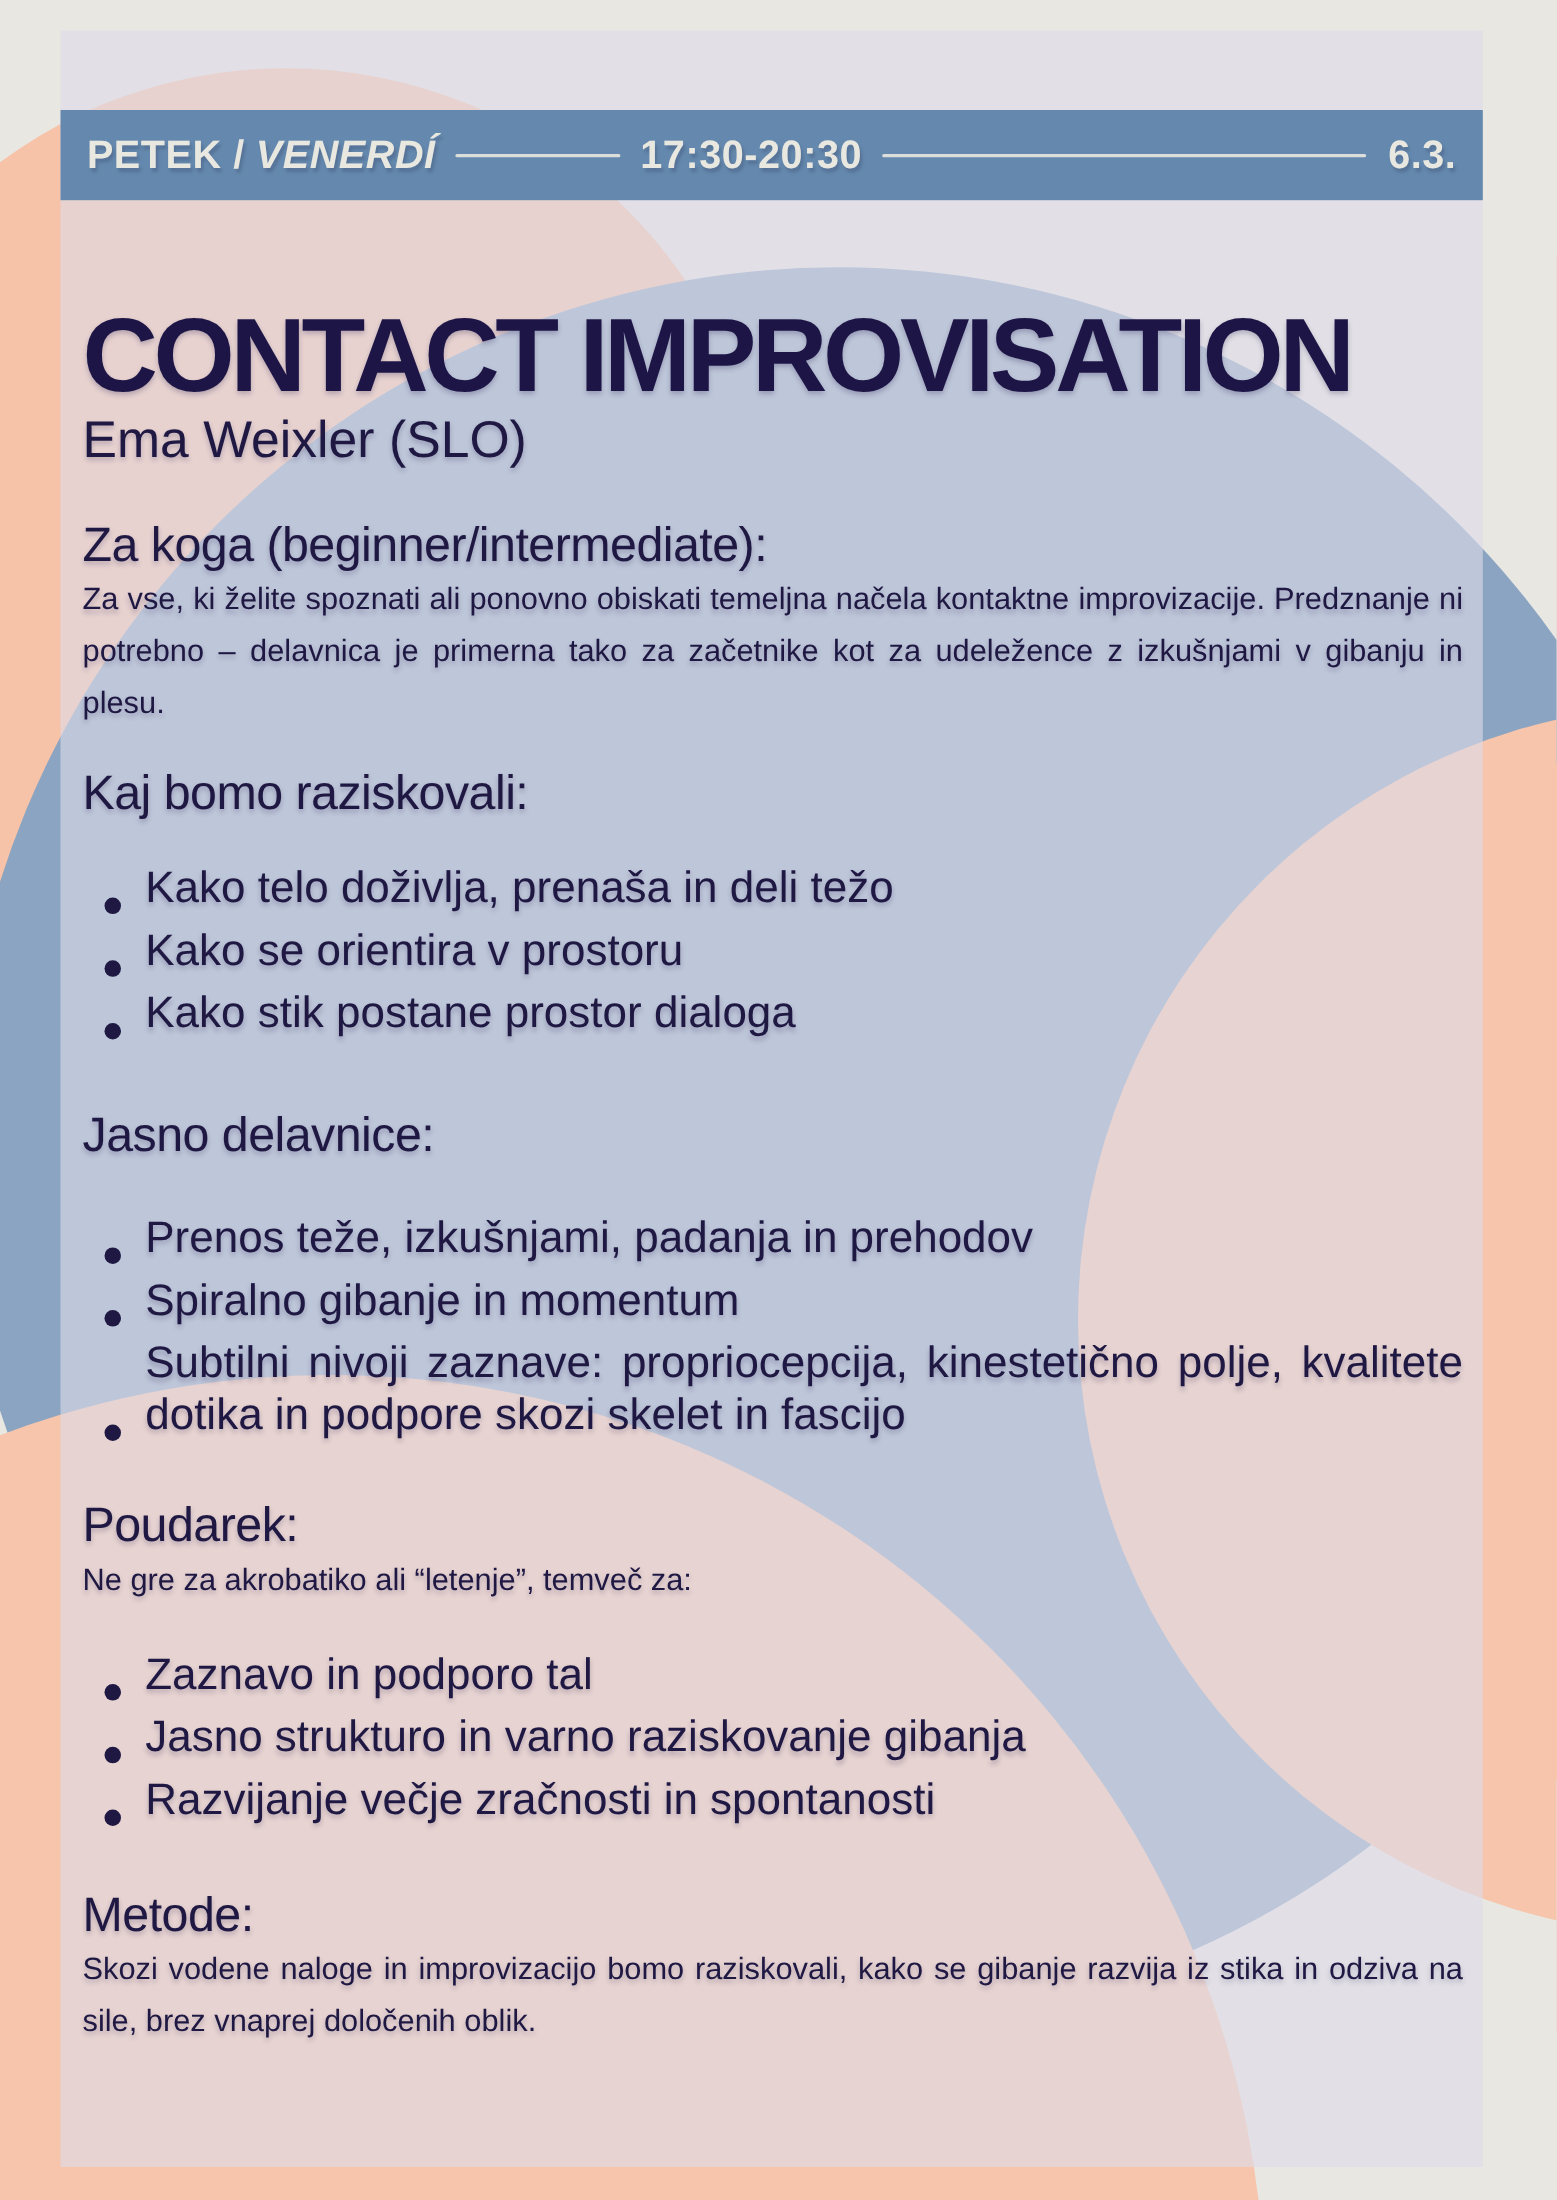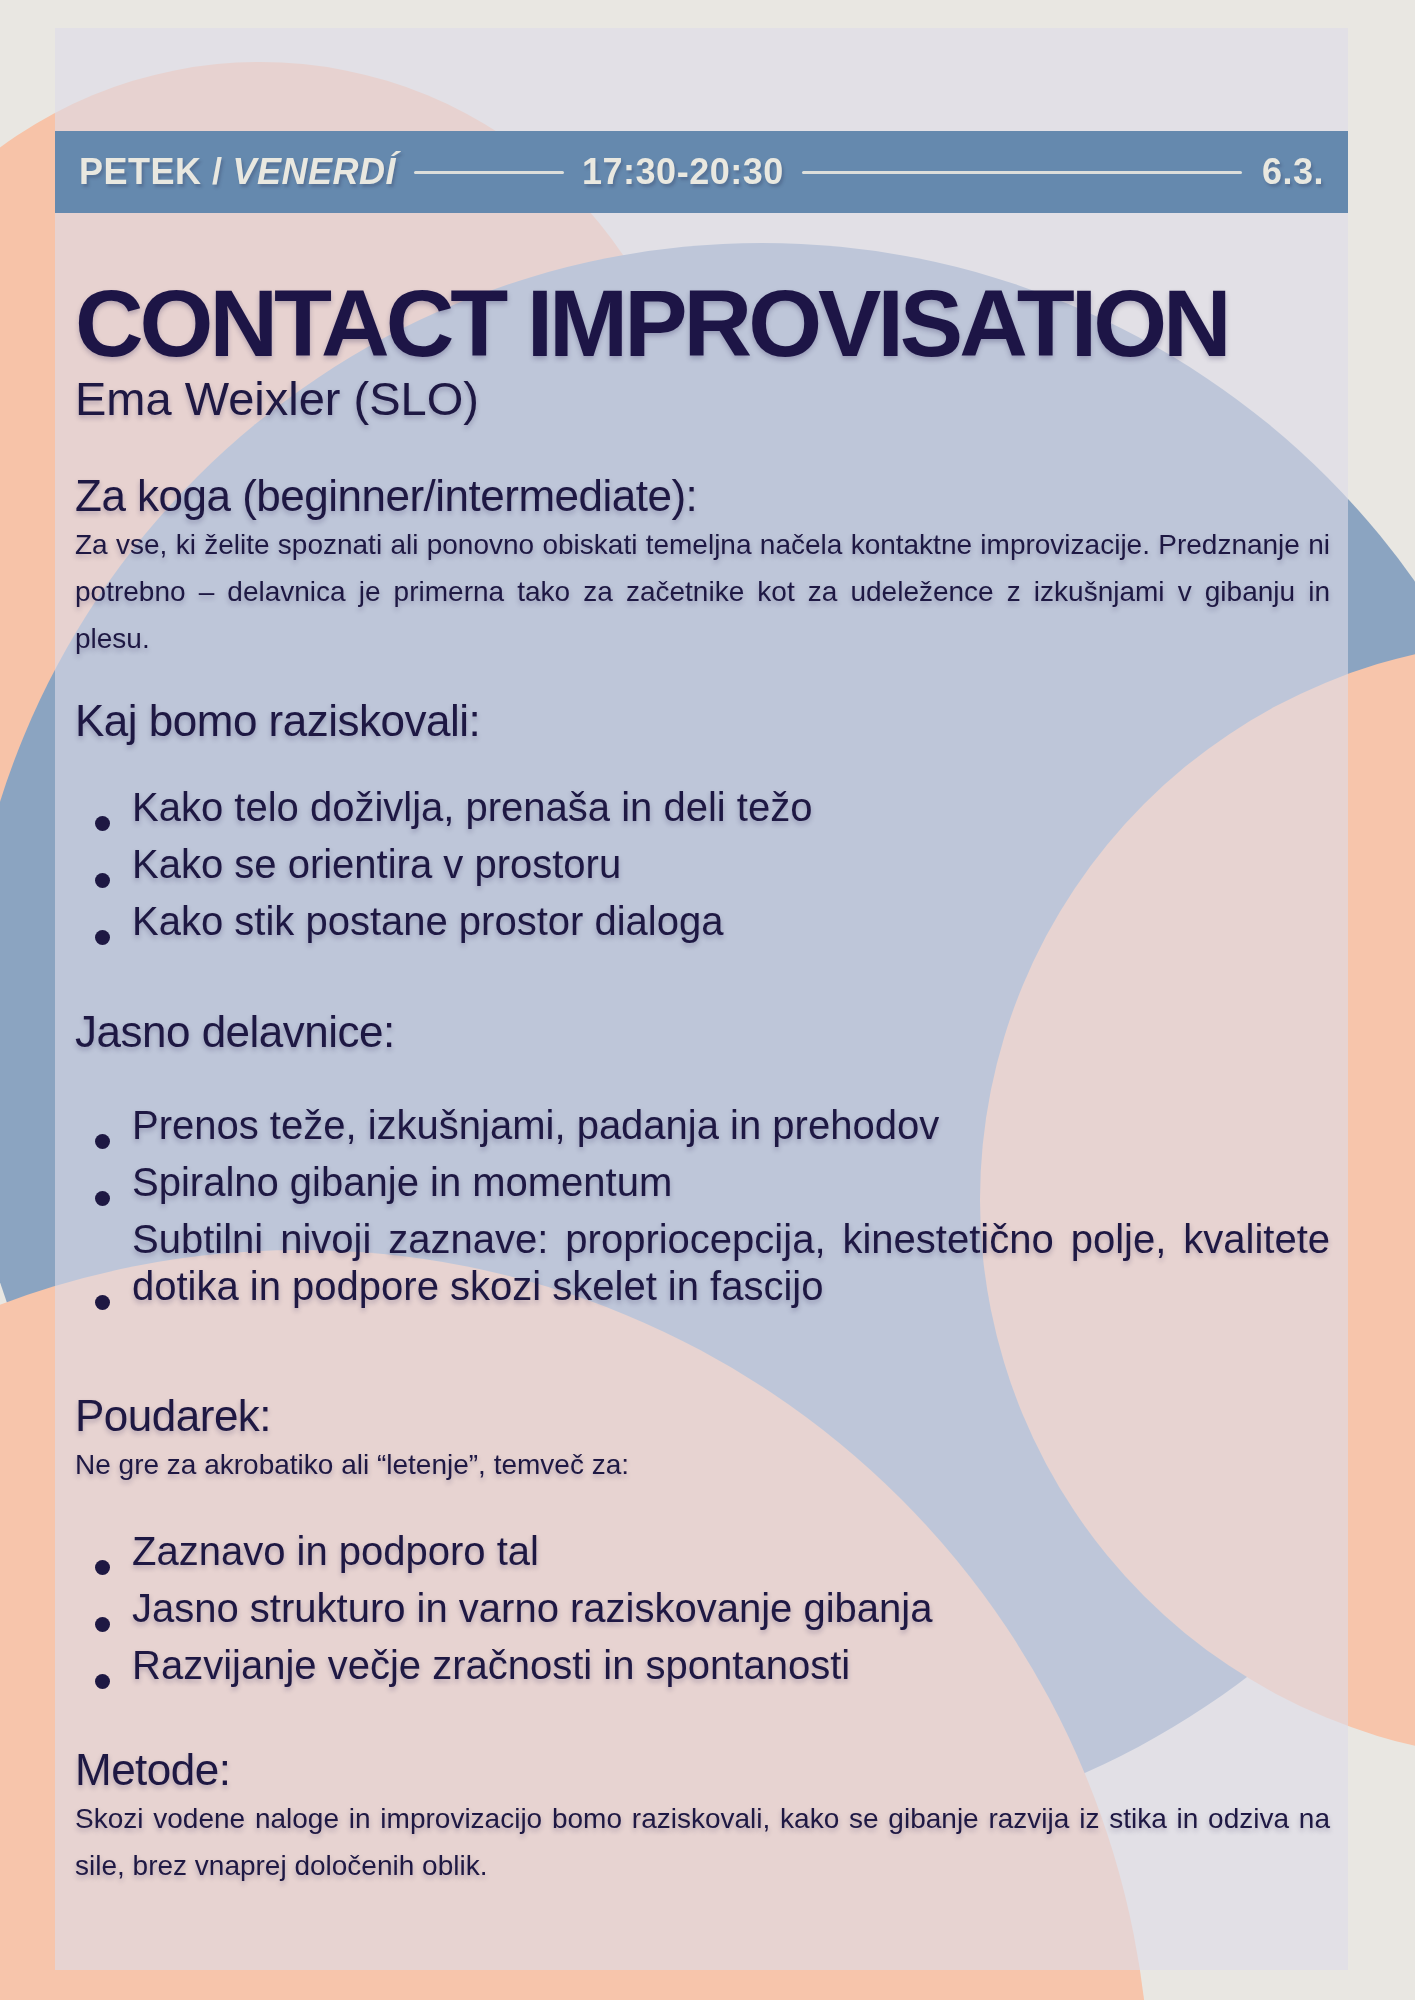--- a/index.html
+++ b/index.html
@@ -16,21 +16,20 @@
   .card{
     position:absolute;left:55px;top:28px;width:1293px;height:1942px;
     background:rgba(221,220,233,0.62);
   }
   .band{
     position:absolute;left:0;top:72px;width:100%;height:82px;
     background:#6589ae;display:flex;align-items:center;
     padding:0 24px;box-sizing:border-box;gap:18px;
     color:#e9e8e0;font-weight:bold;font-size:36px;letter-spacing:0.5px;
     text-shadow:2px 3px 3px rgba(40,45,80,0.25);
-    margin-top:31px;
   }
   .band .day-italic{font-style:italic;margin-left:10px;}
   .rule{height:3px;background:#e9e8e0;opacity:0.9;border-radius:2px;}
   .rule-1{width:150px;}
   .rule-2{flex:1;}
   .band-date{margin-left:2px;}
   .content{
     position:absolute;left:0;top:154px;width:100%;box-sizing:border-box;
     padding:94px 18px 0 20px;
     color:#1e1843;
@@ -39,21 +38,21 @@
   h1.title{
     margin:0;font-size:95px;line-height:95px;letter-spacing:-4px;
     font-weight:bold;color:#1d1546;
   }
   .subtitle{font-size:47px;line-height:56px;margin:0;}
   .sec-heading{font-size:44px;line-height:50px;font-weight:normal;margin:0;letter-spacing:-0.5px;}
   .para{font-size:28px;line-height:47px;margin:0;text-align:justify;}
   .mt-zakoga{margin-top:44px;}
   .mt-kaj{margin-top:34px;}
   .mt-teme{margin-top:62px;}
-  .mt-poudarek{margin-top:81px;}
+  .mt-poudarek{margin-top:52px;}
   .mt-metode{margin-top:56px;}
   ul.blist{list-style:none;margin:0;padding:0 0 0 20px;}
   ul.l1{margin-top:38px;}
   ul.l2{margin-top:45px;}
   ul.l3{margin-top:40px;}
   ul.blist li{display:flex;align-items:flex-end;margin-bottom:10px;}
   .dot{
     flex:0 0 auto;width:15px;height:15px;border-radius:50%;
     background:#1e1843;margin:17px 22px 0 0;
   }

